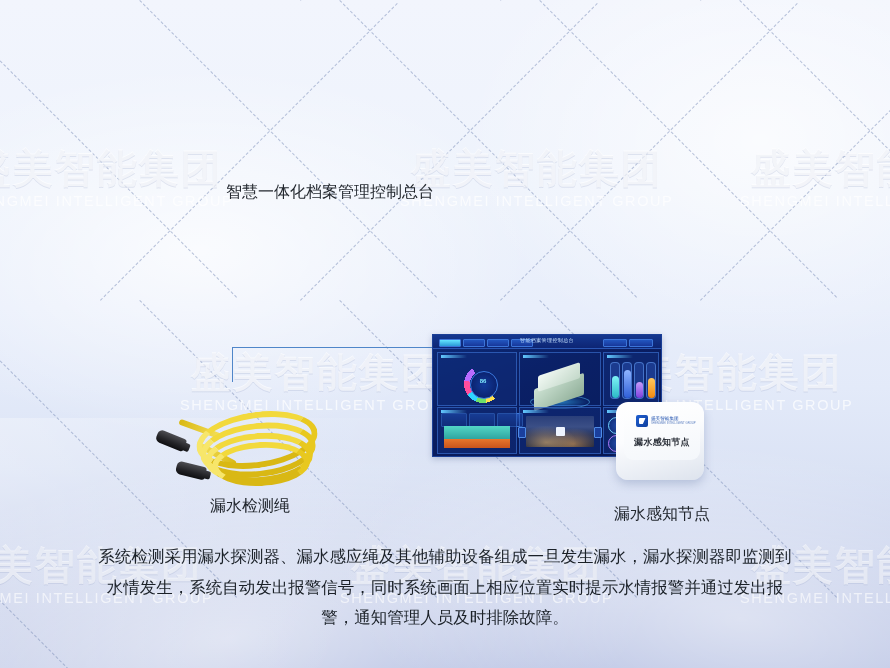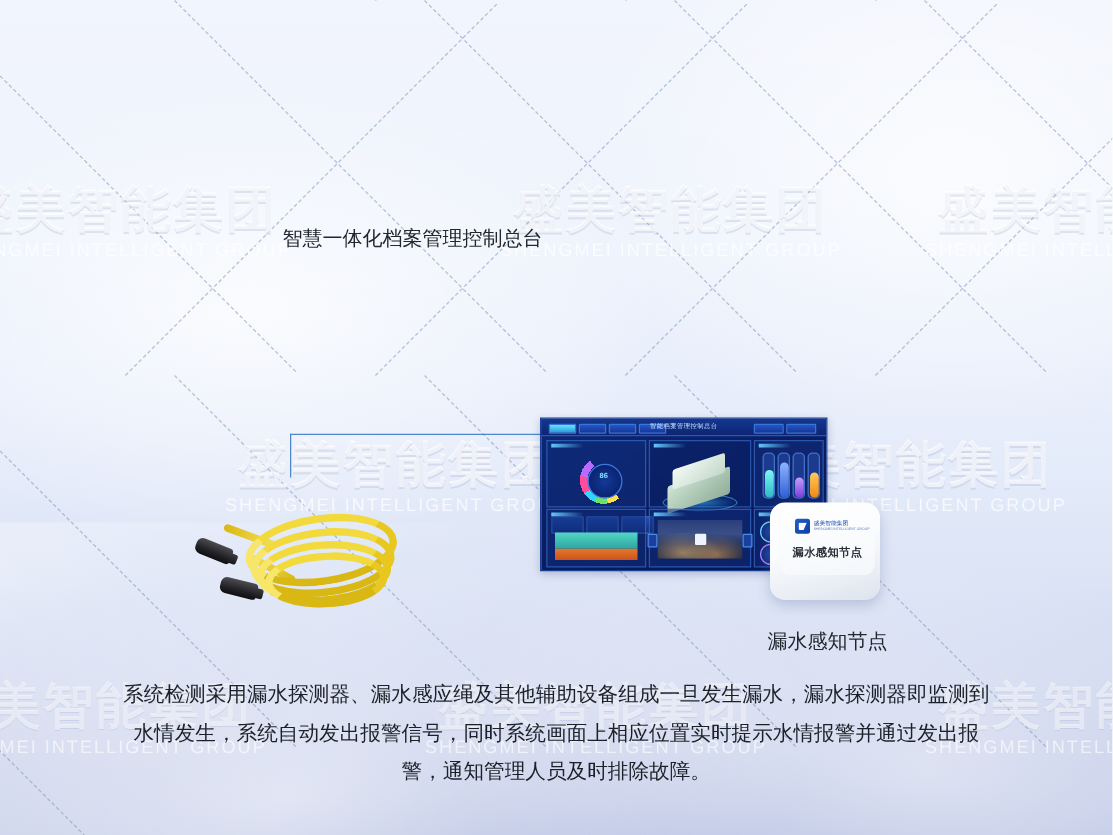--- a/index.html
+++ b/index.html
@@ -569,20 +569,21 @@
     <div id="cable-img" style="position:relative; left:0; top:0; width:200px;">
       <div class="cable-tail"></div>
       <div class="cable-tail2"></div>
       <div class="coil c1"></div>
       <div class="coil c2"></div>
       <div class="coil c3"></div>
       <div class="coil c4"></div>
       <div class="connector cn1"></div>
       <div class="connector cn2"></div>
     </div>
+    <div class="cap" style="margin-top:8px;">漏水检测绳</div>
   </div>
 
   <div class="prod" style="left:562px; top:400px; width:200px;">
     <div id="node-img" style="position:relative; left:50px; top:0;">
       <div class="node-body">
         <div class="node-face">
           <div class="node-logo">
             <div class="mark"></div>
             <div>
               <div class="ltxt">盛美智能集团</div>

